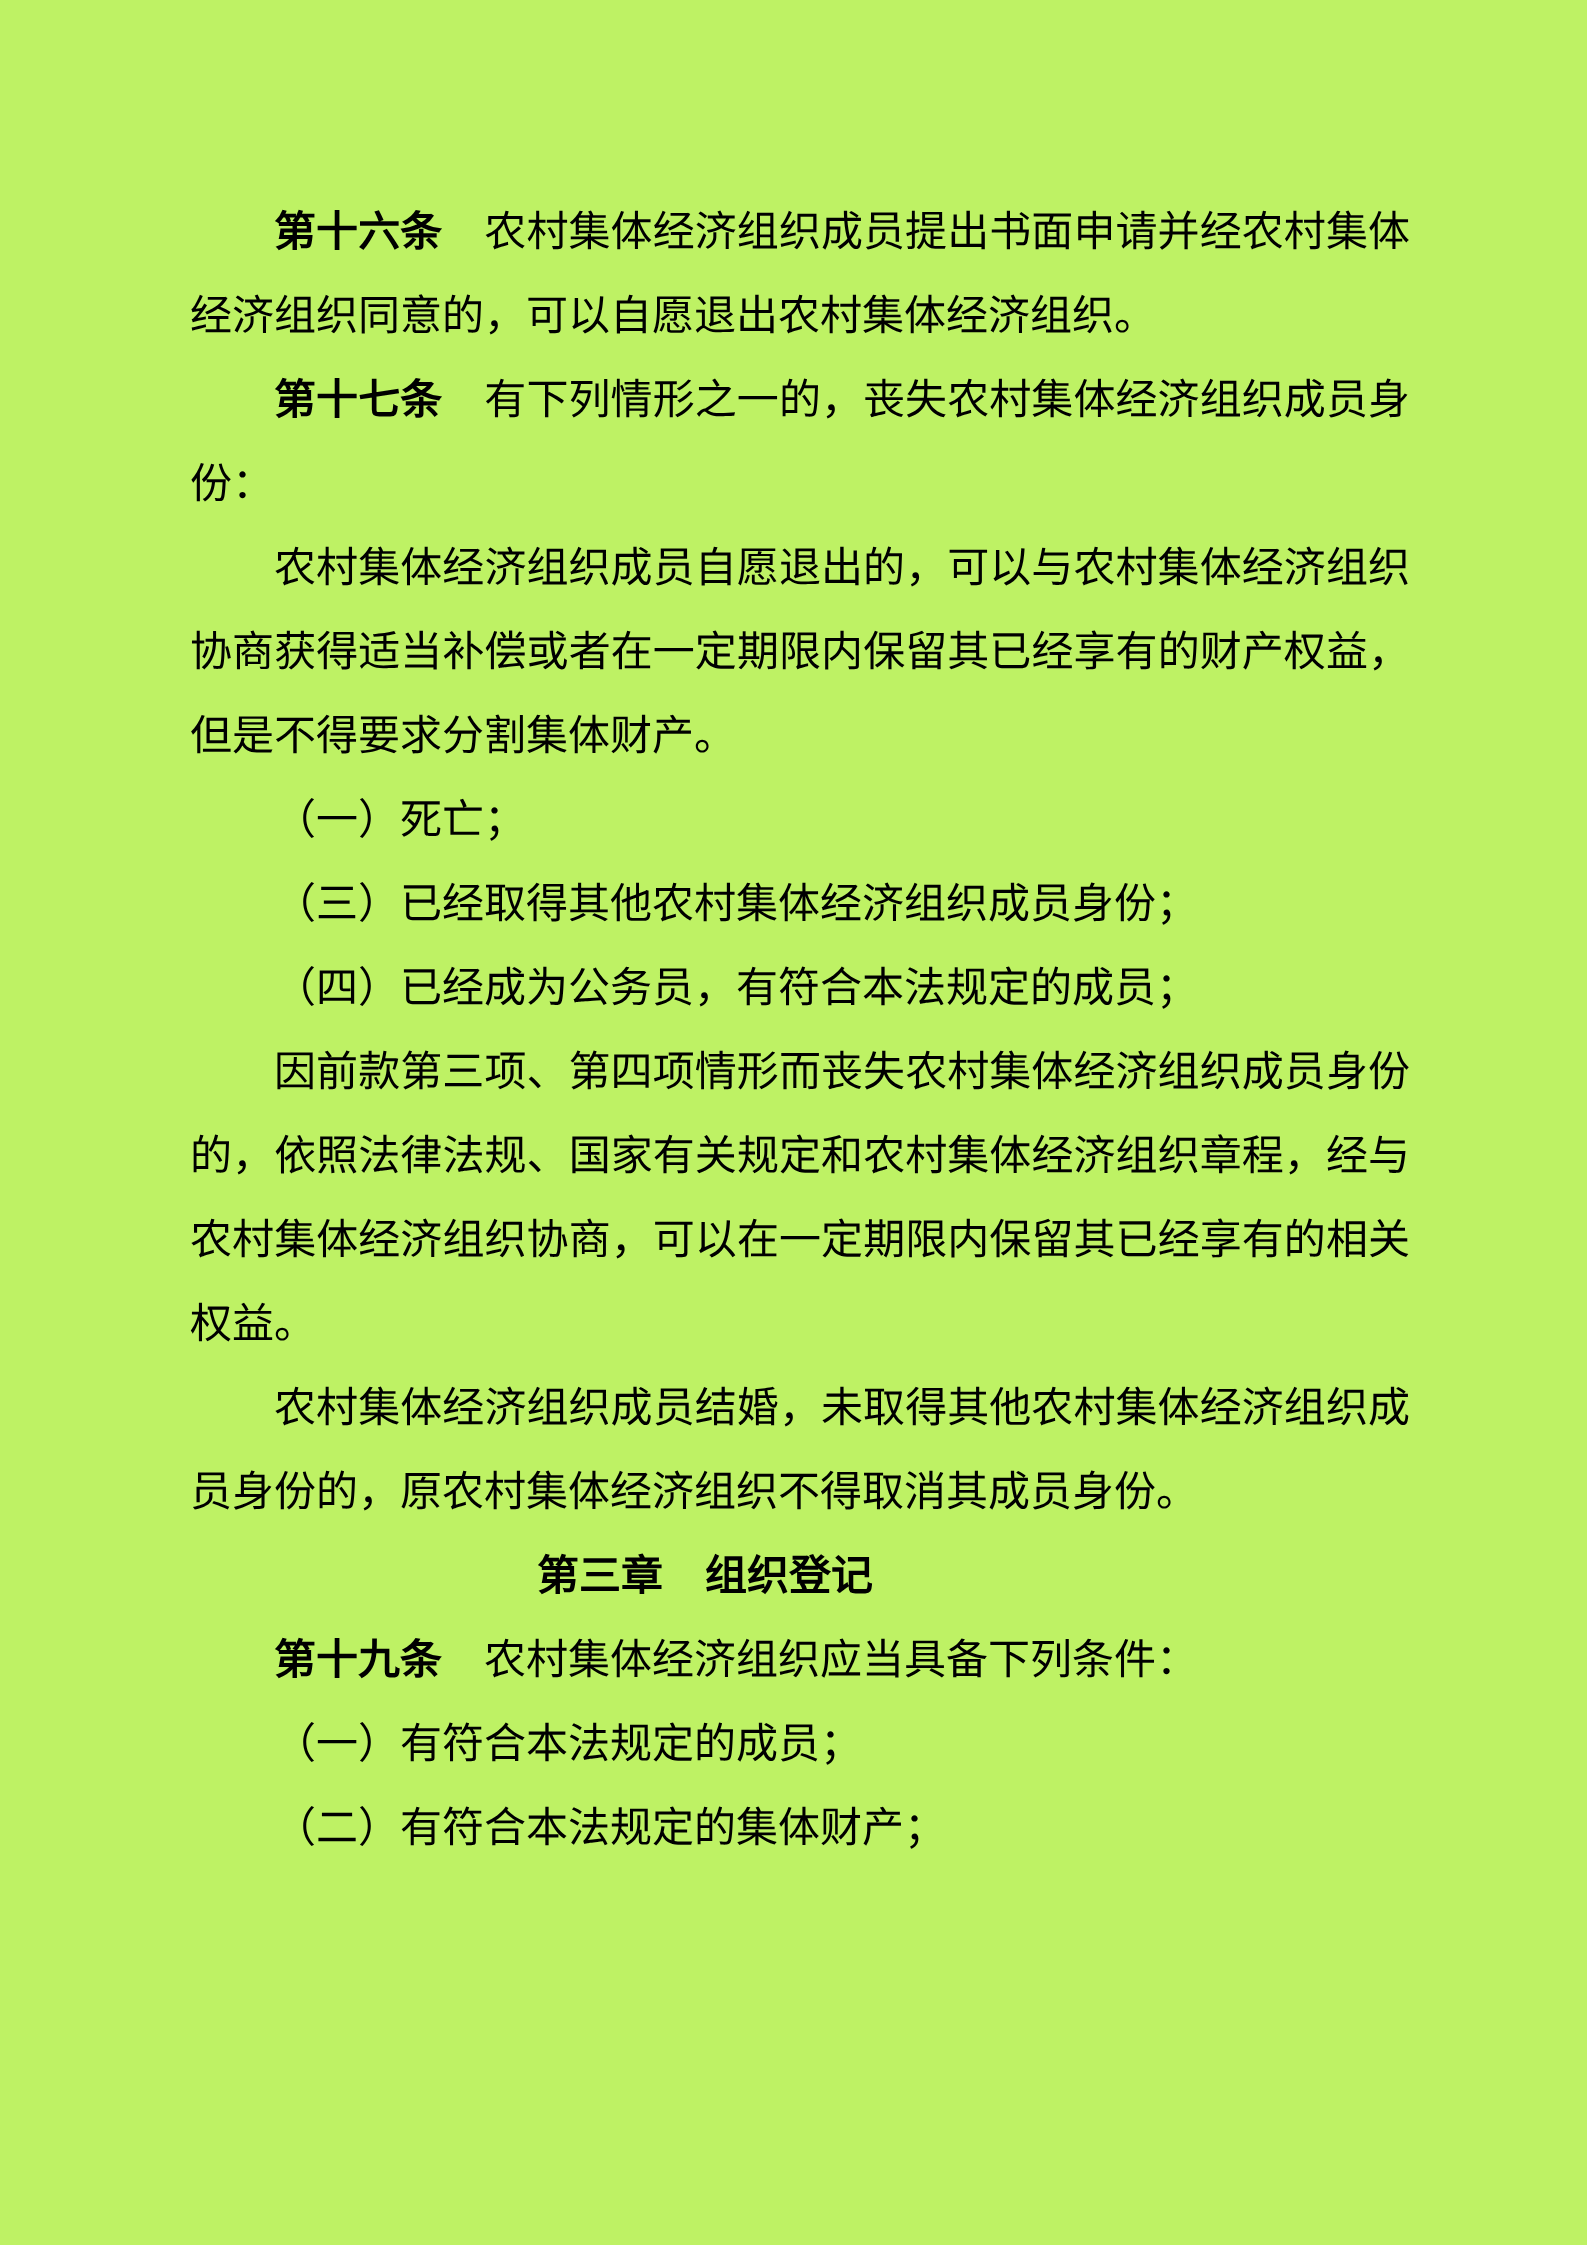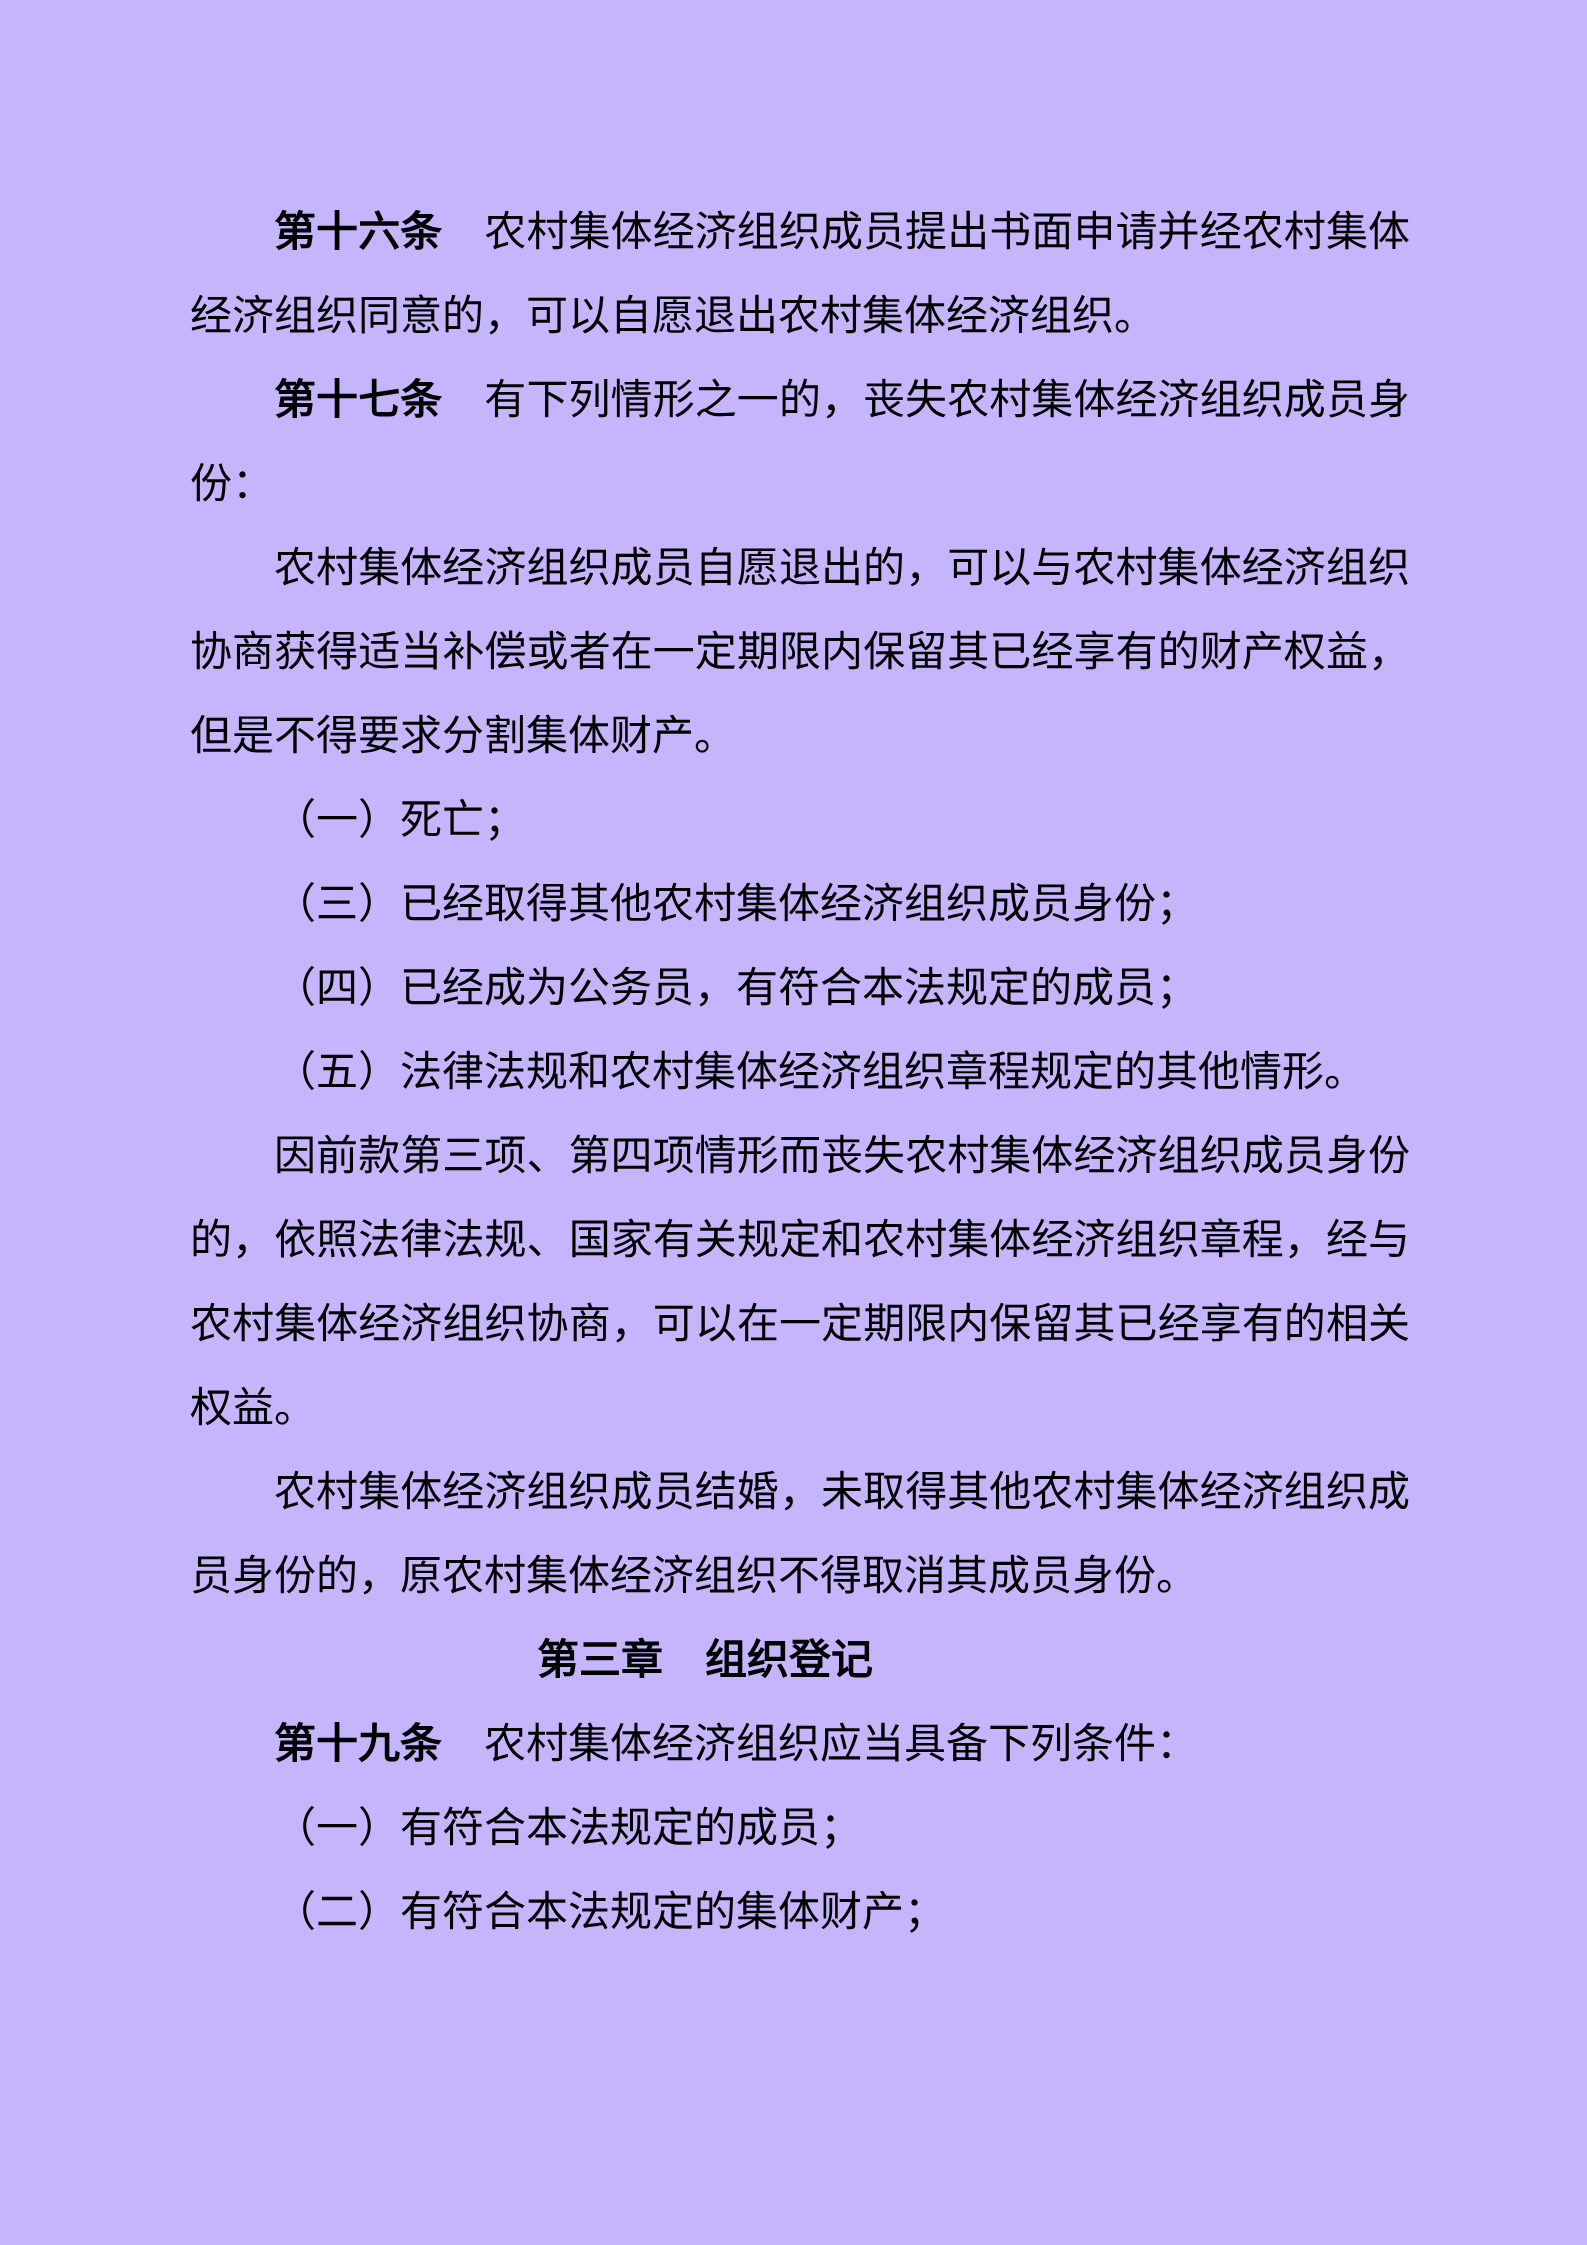--- a/index.html
+++ b/index.html
@@ -5,21 +5,21 @@
   html, body {
     margin: 0;
     padding: 0;
     background: #ffffff;
   }
   .page {
     position: relative;
     width: 1587px;
     height: 2245px;
     box-sizing: border-box;
-    background: #c4b5fd;
+    background: #bef264;
     color: #000000;
     padding: 190px 177px 0 190px;
     font-family: "Liberation Serif", "DejaVu Serif", serif;
     font-size: 42px;
     line-height: 84px;
     text-align: justify;
     text-justify: inter-ideograph;
     overflow: hidden;
   }
   .para {
@@ -55,21 +55,20 @@
 
   <p class="para"><span>农村集体经济组织成员自愿退出的，可以与农村集体经济组织协商获得适当补偿或者在一定期限内保留其已经享有的财产权益，但是不得要求分割集体财产。</span></p>
 
   <p class="para"><span>（一）死亡；</span></p>
 
 
   <p class="para"><span>（三）已经取得其他农村集体经济组织成员身份；</span></p>
 
   <p class="para"><span>（四）已经成为公务员，有符合本法规定的成员；</span></p>
 
-  <p class="para"><span>（五）法律法规和农村集体经济组织章程规定的其他情形。</span></p>
 
   <p class="para"><span>因前款第三项、第四项情形而丧失农村集体经济组织成员身份的，依照法律法规、国家有关规定和农村集体经济组织章程，经与农村集体经济组织协商，可以在一定期限内保留其已经享有的相关权益。</span></p>
 
 
   <p class="para"><span>农村集体经济组织成员结婚，未取得其他农村集体经济组织成员身份的，原农村集体经济组织不得取消其成员身份。</span></p>
 
   <p class="para chapter"><span class="chapter-number">第三章</span><span>组织登记</span></p>
 
   <p class="para"><span class="article-number">第十九条</span><span>农村集体经济组织应当具备下列条件：</span></p>
 

